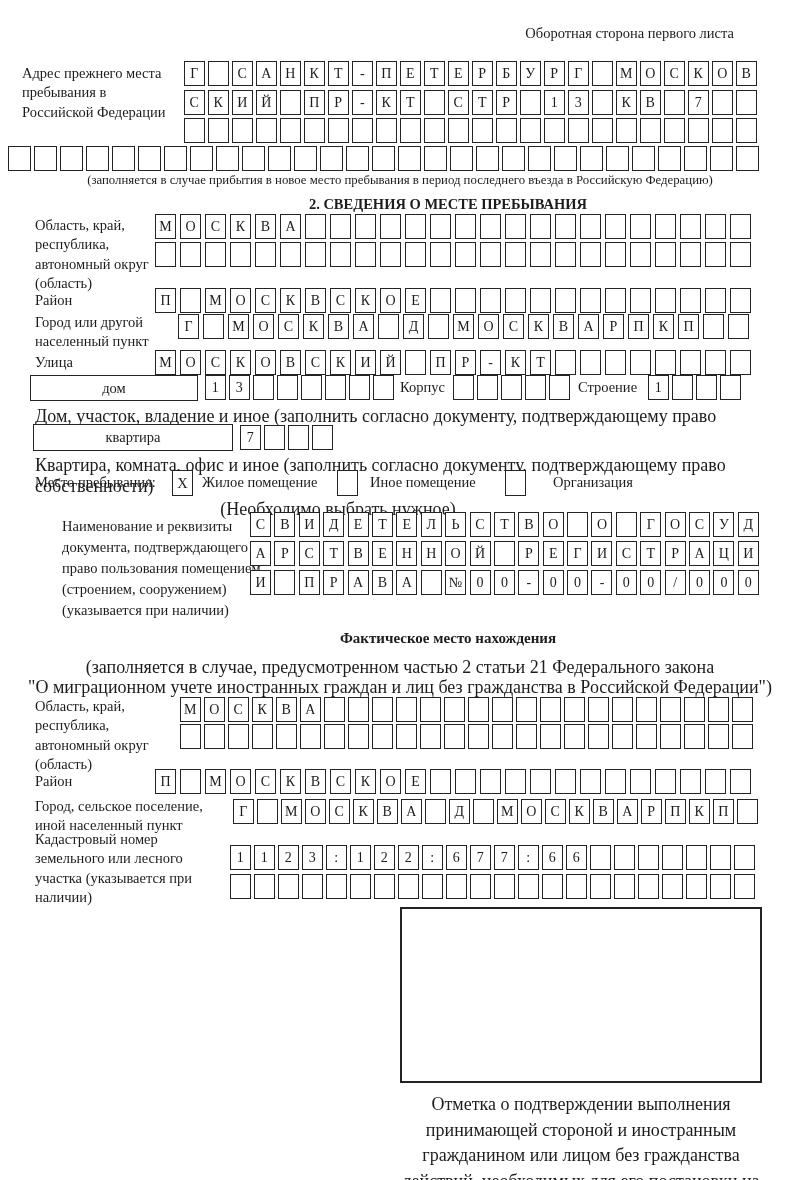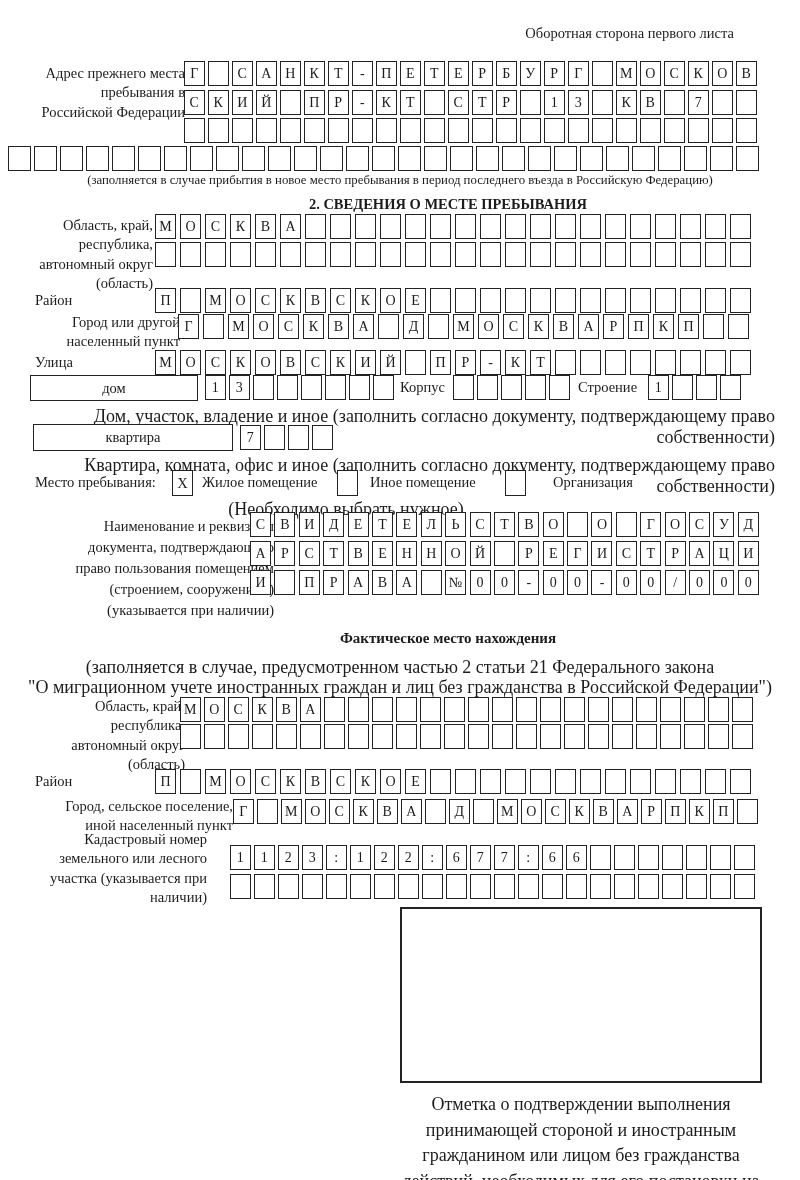--- a/index.html
+++ b/index.html
@@ -2,21 +2,21 @@
 <html lang="ru"><head>
 <meta charset="utf-8">
 <style>
   html,body{margin:0;padding:0;}
   body{
     width:800px;height:1180px;background:#ffffff;
     font-family:"Liberation Serif","DejaVu Serif",serif;
     color:#1c1c1c;
   }
   .page{position:relative;width:800px;height:1180px;overflow:hidden;}
-  .abs{position:absolute;text-align:right;}
+  .abs{position:absolute;}
   .lbl{font-size:14.5px;line-height:1.33;}
   .small{font-size:12.8px;}
   .note{font-size:18px;}
   .center{text-align:center;}
   .bold{font-weight:bold;margin-left:48px;}
   .cellrow{display:flex;}
   .cell{
     box-sizing:border-box;flex:0 0 auto;border:1.6px solid #232323;
     height:25px;display:flex;align-items:center;justify-content:center;
     font-size:14px;background:#fff;
@@ -36,21 +36,21 @@
   }
   .stampbox{box-sizing:border-box;border:2px solid #232323;background:#fff;}
 </style>
 </head>
 <body>
 
 <div class="page">
 
   <div class="abs lbl" style="top:24px;right:66px;">Оборотная сторона первого листа</div>
 
-  <div class="abs lbl" style="left:35px;top:64px;width:150px;">Адрес прежнего места пребывания в Российской Федерации</div>
+  <div class="abs lbl" style="left:22px;top:64px;width:150px;">Адрес прежнего места пребывания в Российской Федерации</div>
   <div class="abs cellrow p24" style="left:184px;top:61px;">
       <span class="cell">Г</span>
       <span class="cell"></span>
       <span class="cell">С</span>
       <span class="cell">А</span>
       <span class="cell">Н</span>
       <span class="cell">К</span>
       <span class="cell">Т</span>
       <span class="cell">-</span>
       <span class="cell">П</span>
@@ -331,21 +331,21 @@
     </div>
   <div class="abs note" style="left:35px;top:455px;width:740px;">Квартира, комната, офис и иное (заполнить согласно документу, подтверждающему право собственности)</div>
 
   <div class="abs lbl" style="left:35px;top:473px;">Место пребывания:</div>
   <div class="abs checkbox" style="left:172px;top:470px;">X</div>
   <div class="abs lbl" style="left:202px;top:473px;">Жилое помещение</div>
   <div class="abs checkbox" style="left:337px;top:470px;"></div>
   <div class="abs lbl" style="left:370px;top:473px;">Иное помещение</div>
   <div class="abs checkbox" style="left:505px;top:470px;"></div>
   <div class="abs lbl" style="left:553px;top:473px;">Организация</div>
-  <div class="abs note center" style="left:196px;top:499px;width:300px;">(Необходимо выбрать нужное)</div>
+  <div class="abs note center" style="left:188px;top:499px;width:300px;">(Необходимо выбрать нужное)</div>
 
   <div class="abs lbl" style="left:35px;top:516px;width:212px;line-height:1.45;margin-left:27px;">Наименование и реквизиты документа, подтверждающего право пользования помещением (строением, сооружением) (указывается при наличии)</div>
   <div class="abs cellrow p244" style="left:250px;top:512px;">
       <span class="cell">С</span>
       <span class="cell">В</span>
       <span class="cell">И</span>
       <span class="cell">Д</span>
       <span class="cell">Е</span>
       <span class="cell">Т</span>
       <span class="cell">Е</span>

